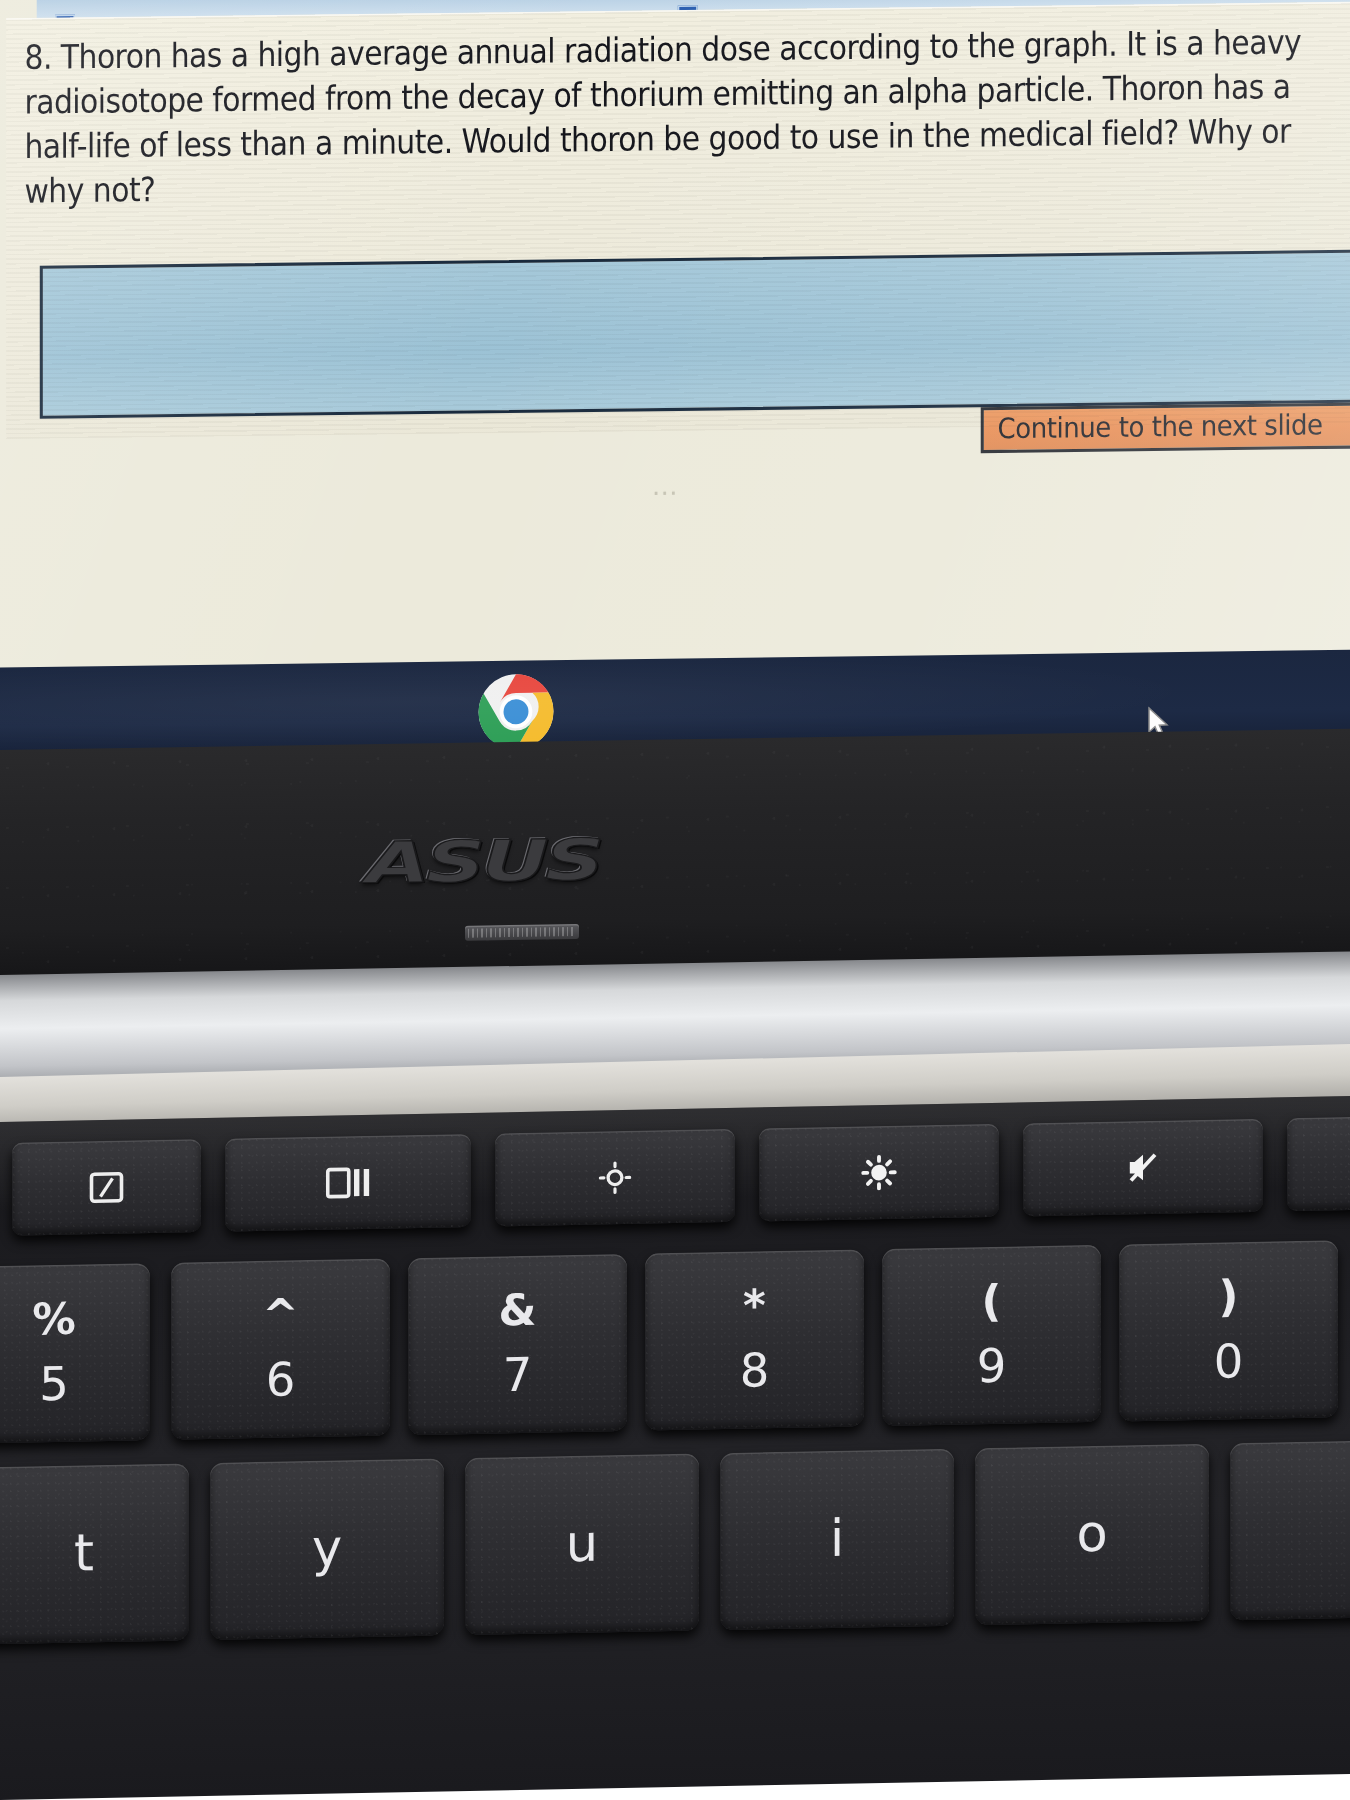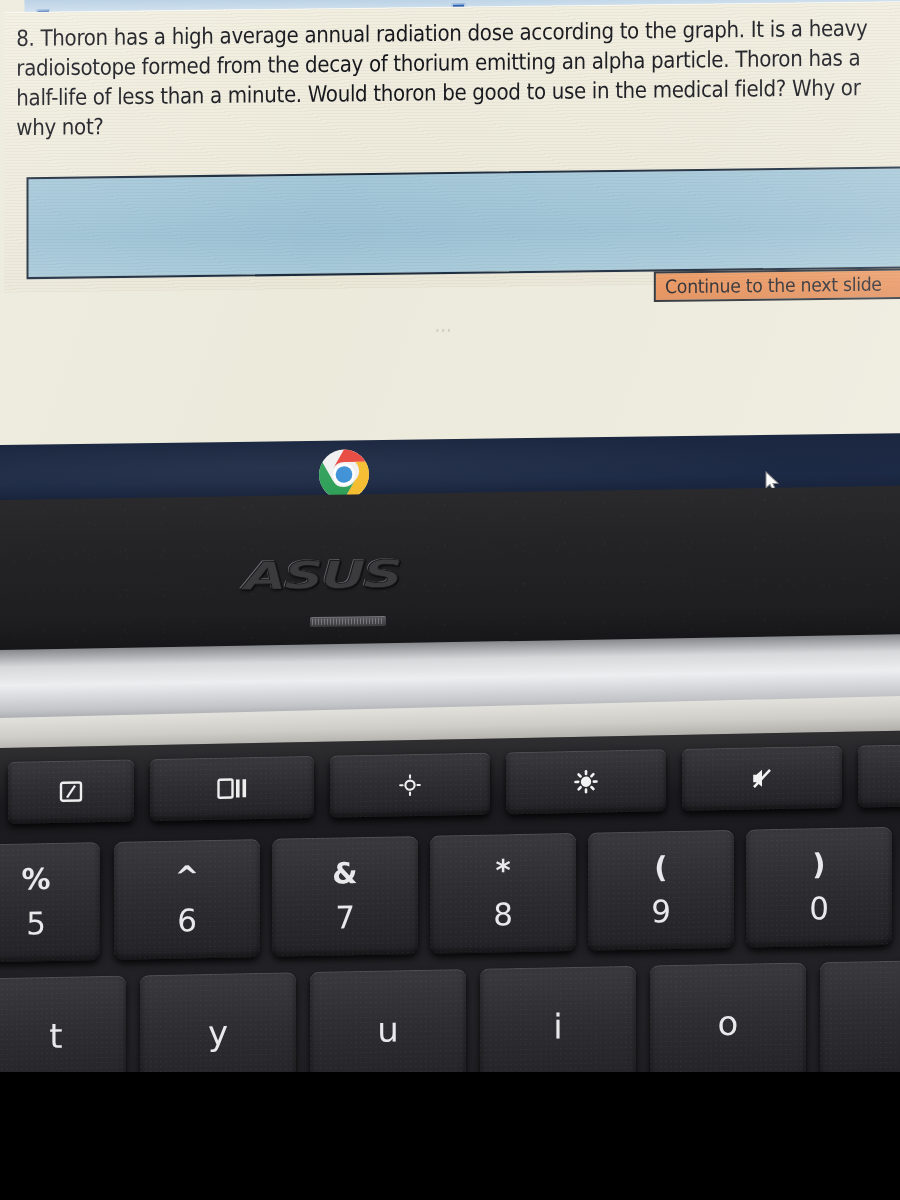--- a/index.html
+++ b/index.html
@@ -2,21 +2,21 @@
 <html><head>
 <meta charset="utf-8">
 <title>Photo of laptop screen with quiz slide</title>
 <style>
   html,body{margin:0;padding:0;background:#000;}
   body{
     font-family:"DejaVu Sans", sans-serif;
   }
   #stage{
     position:relative;
-    width:900px;height:1072px;
+    width:900px;height:1200px;
     overflow:hidden;
     background:#ffffff;
   }
 
   
   #screen{
     position:absolute;left:0;top:0;width:900px;height:455px;
     overflow:hidden;
     background:#eceadb;
     transform:skewY(-0.7deg) scale(1.02);

